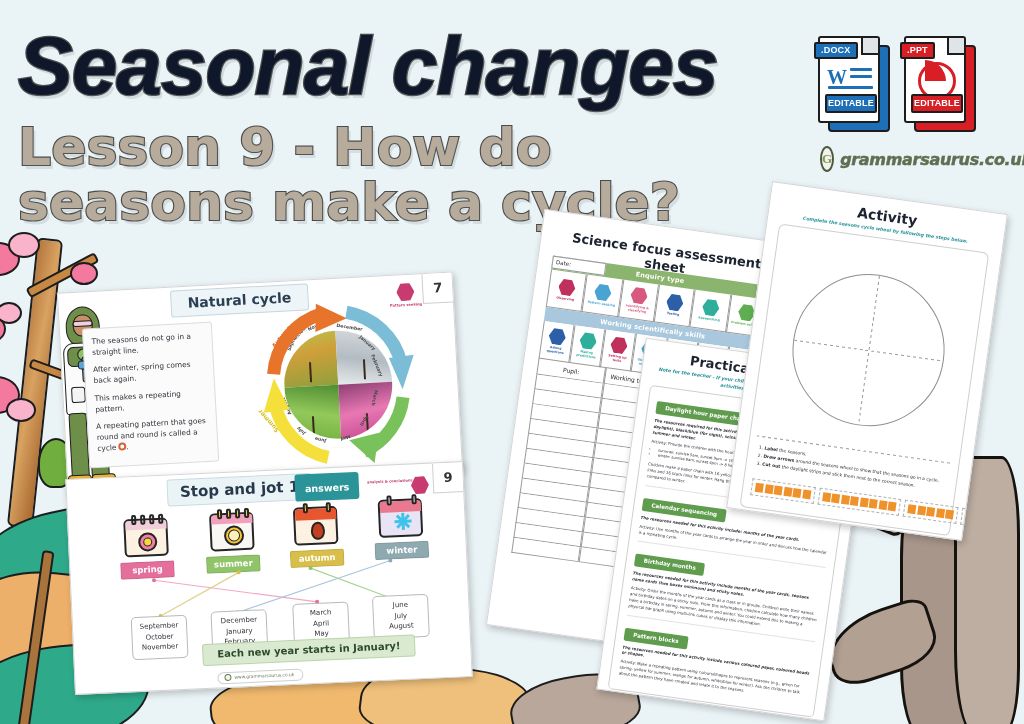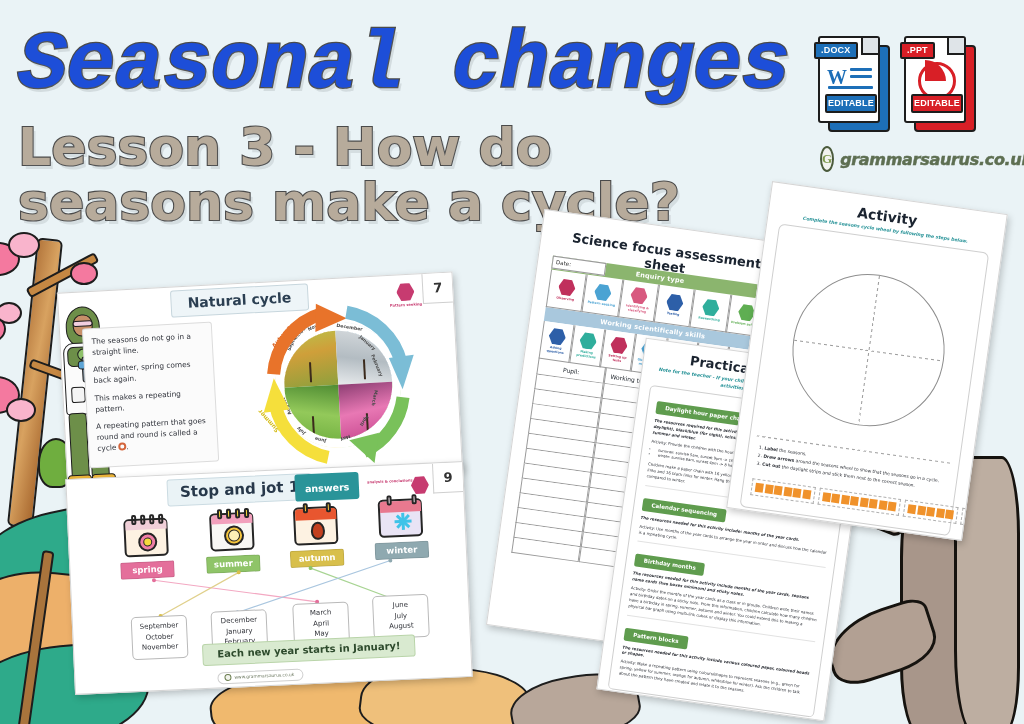--- a/index.html
+++ b/index.html
@@ -41,23 +41,23 @@
   .wt-shape {
     position: absolute; background: #a8968a; border: 3px solid #16130f;
   }
 
   
   .leaf { position: absolute; border: 2.5px solid #1d1d1d; }
 
   
   .title-block { position: absolute; left: 18px; top: 24px; width: 800px; }
   .main-title {
-    font-family: Liberation Mono, monospace;
+    font-family: Liberation Sans, sans-serif;
     font-size: 82px; font-weight: 700; font-style: italic;
-    color: #1d4ed8;
+    color: #0f172a;
     -webkit-text-stroke: 2.5px #4a4a4a;
     paint-order: stroke fill;
     letter-spacing: -1px;
     line-height: 1.02;
     text-shadow: 3px 4px 0 rgba(120,130,135,.20);
     white-space: nowrap;
   }
   .sub-title {
     font-family: "DejaVu Sans", sans-serif;
     font-size: 52px; font-weight: 700;
@@ -475,21 +475,21 @@
 
   <div class="scenery winter-trunk">
     <div class="wt-shape" style="left:96px;top:-34px;width:78px;height:270px;border-radius:34% 20% 30% 26%;"></div>
     <div class="wt-shape" style="left:150px;top:-44px;width:66px;height:278px;border-radius:30% 28% 24% 30%;background:#bdaea1;"></div>
     <div class="wt-shape" style="left:22px;top:110px;width:110px;height:66px;border-radius:60% 20% 40% 30%;background:#b2a093;transform:rotate(-18deg);"></div>
     <div class="wt-shape" style="left:60px;top:-60px;width:58px;height:92px;border-radius:40% 40% 20% 20%;background:#b5a498;transform:rotate(22deg);"></div>
   </div>
 
   <div class="title-block">
     <div class="main-title">Seasonal changes</div>
-    <div class="sub-title">Lesson 3 - How do seasons make a cycle?</div>
+    <div class="sub-title">Lesson 9 - How do seasons make a cycle?</div>
   </div>
 
   <div class="badges">
     <div class="file-badges">
       <div class="file-badge">
         <div class="fb-back" style="background:#1d6fb8;border:2.5px solid #1d1d1d;"></div>
         <div class="fb-front">
           <div class="fb-fold"></div>
           <div class="w-glyph">W</div>
           <div class="w-lines">

